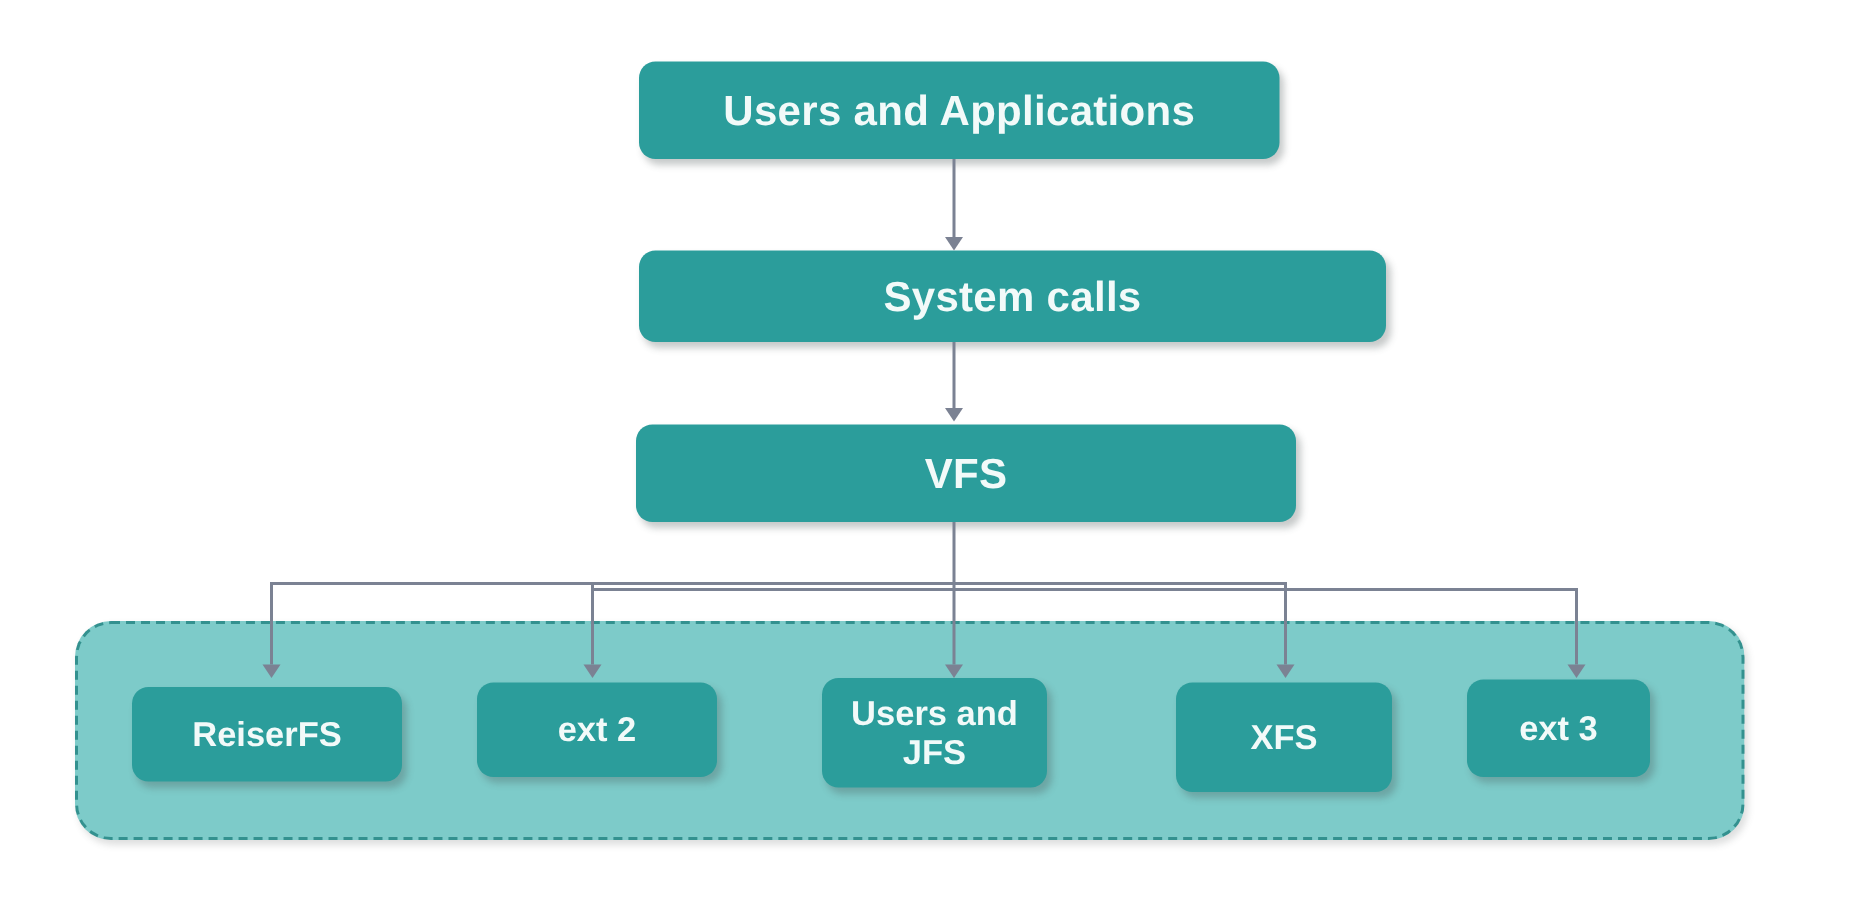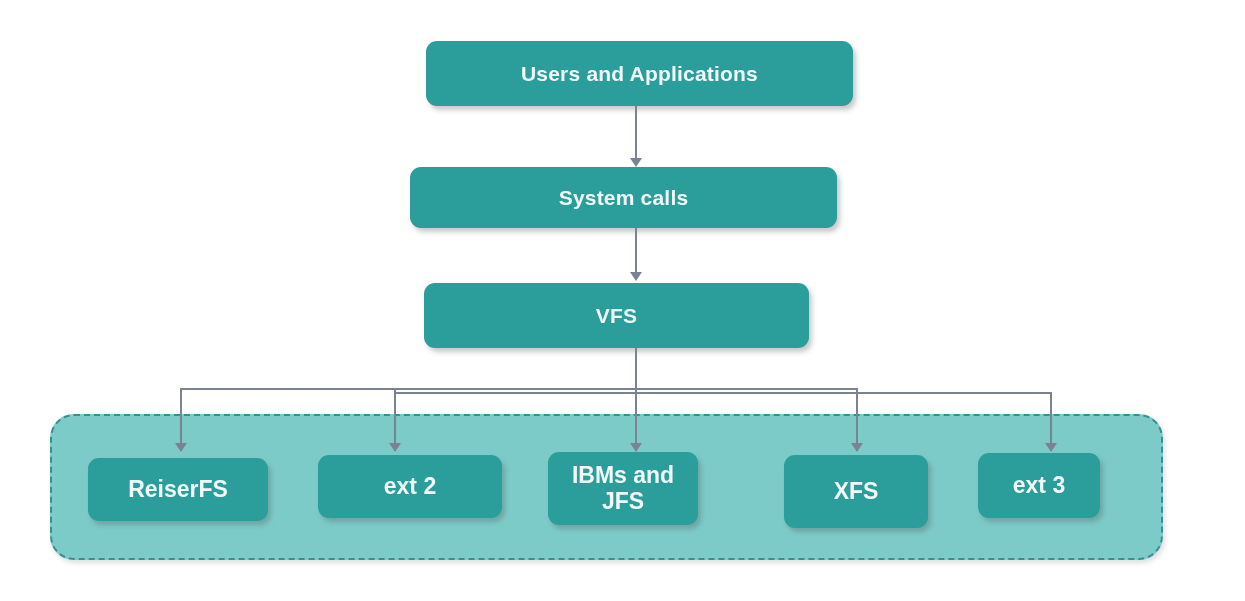--- a/index.html
+++ b/index.html
@@ -19,21 +19,21 @@
     display: flex;
     align-items: center;
     justify-content: center;
     text-align: center;
     color: #f2faf9;
     font-weight: bold;
     box-shadow: 3px 4px 5px rgba(70, 80, 80, 0.30);
     line-height: 1.12;
     padding: 2px 8px;
   }
-  .node.top-level { font-size: 21px; letter-spacing: 0.2px; }
+  .node.top-level { font-size: 28px; letter-spacing: 0.2px; }
   .node.fs-node { font-size: 23px; }
   .fs-container {
     position: absolute;
     left: 50px; top: 414px;
     width: 1113px; height: 146px;
     background: #7dcbc9;
     border: 2px dashed #33918f;
     border-radius: 24px;
     box-shadow: 2px 3px 5px rgba(70, 80, 80, 0.18);
   }
@@ -63,24 +63,24 @@
   #v-ext2       { left: 394px; top: 388px; height: 55px; }
   #v-xfs        { left: 856px; top: 388px; height: 55px; }
   #v-ext3       { left: 1050px; top: 392px; height: 51px; }
   #ah-reiserfs  { left: 175px;  top: 443px; }
   #ah-ext2      { left: 389px;  top: 443px; }
   #ah-ibmjfs    { left: 630px;  top: 443px; }
   #ah-xfs       { left: 851px;  top: 443px; }
   #ah-ext3      { left: 1045px; top: 443px; }
   
   #node-users    { left: 426px; top: 41px;  width: 427px; height: 65px; }
-  #node-syscalls { left: 410px; top: 167px; width: 427px; height: 61px; }
-  #node-vfs      { left: 424px; top: 283px; width: 385px; height: 65px; text-align: right; }
+  #node-syscalls { left: 426px; top: 167px; width: 498px; height: 61px; }
+  #node-vfs      { left: 424px; top: 283px; width: 440px; height: 65px; text-align: right; }
   #node-reiserfs { left: 88px;  top: 458px; width: 180px; height: 63px; }
-  #node-ext2     { left: 318px; top: 455px; width: 184px; height: 63px; }
+  #node-ext2     { left: 318px; top: 455px; width: 160px; height: 63px; }
   #node-ibmjfs   { left: 548px; top: 452px; width: 150px; height: 73px; }
   #node-xfs      { left: 784px; top: 455px; width: 144px; height: 73px; }
   #node-ext3     { left: 978px; top: 453px; width: 122px; height: 65px; }
 </style>
 </head>
 <body>
 
 <div class="canvas">
 
   <div class="node top-level" id="node-users">
@@ -119,21 +119,21 @@
 
   <div class="node fs-node" id="node-reiserfs">
     <span>ReiserFS</span>
   </div>
 
   <div class="node fs-node" id="node-ext2">
     <span>ext 2</span>
   </div>
 
   <div class="node fs-node" id="node-ibmjfs">
-    <span>IBMs and JFS</span>
+    <span>Users and JFS</span>
   </div>
 
   <div class="node fs-node" id="node-xfs">
     <span>XFS</span>
   </div>
 
   <div class="node fs-node" id="node-ext3">
     <span>ext 3</span>
   </div>
 

